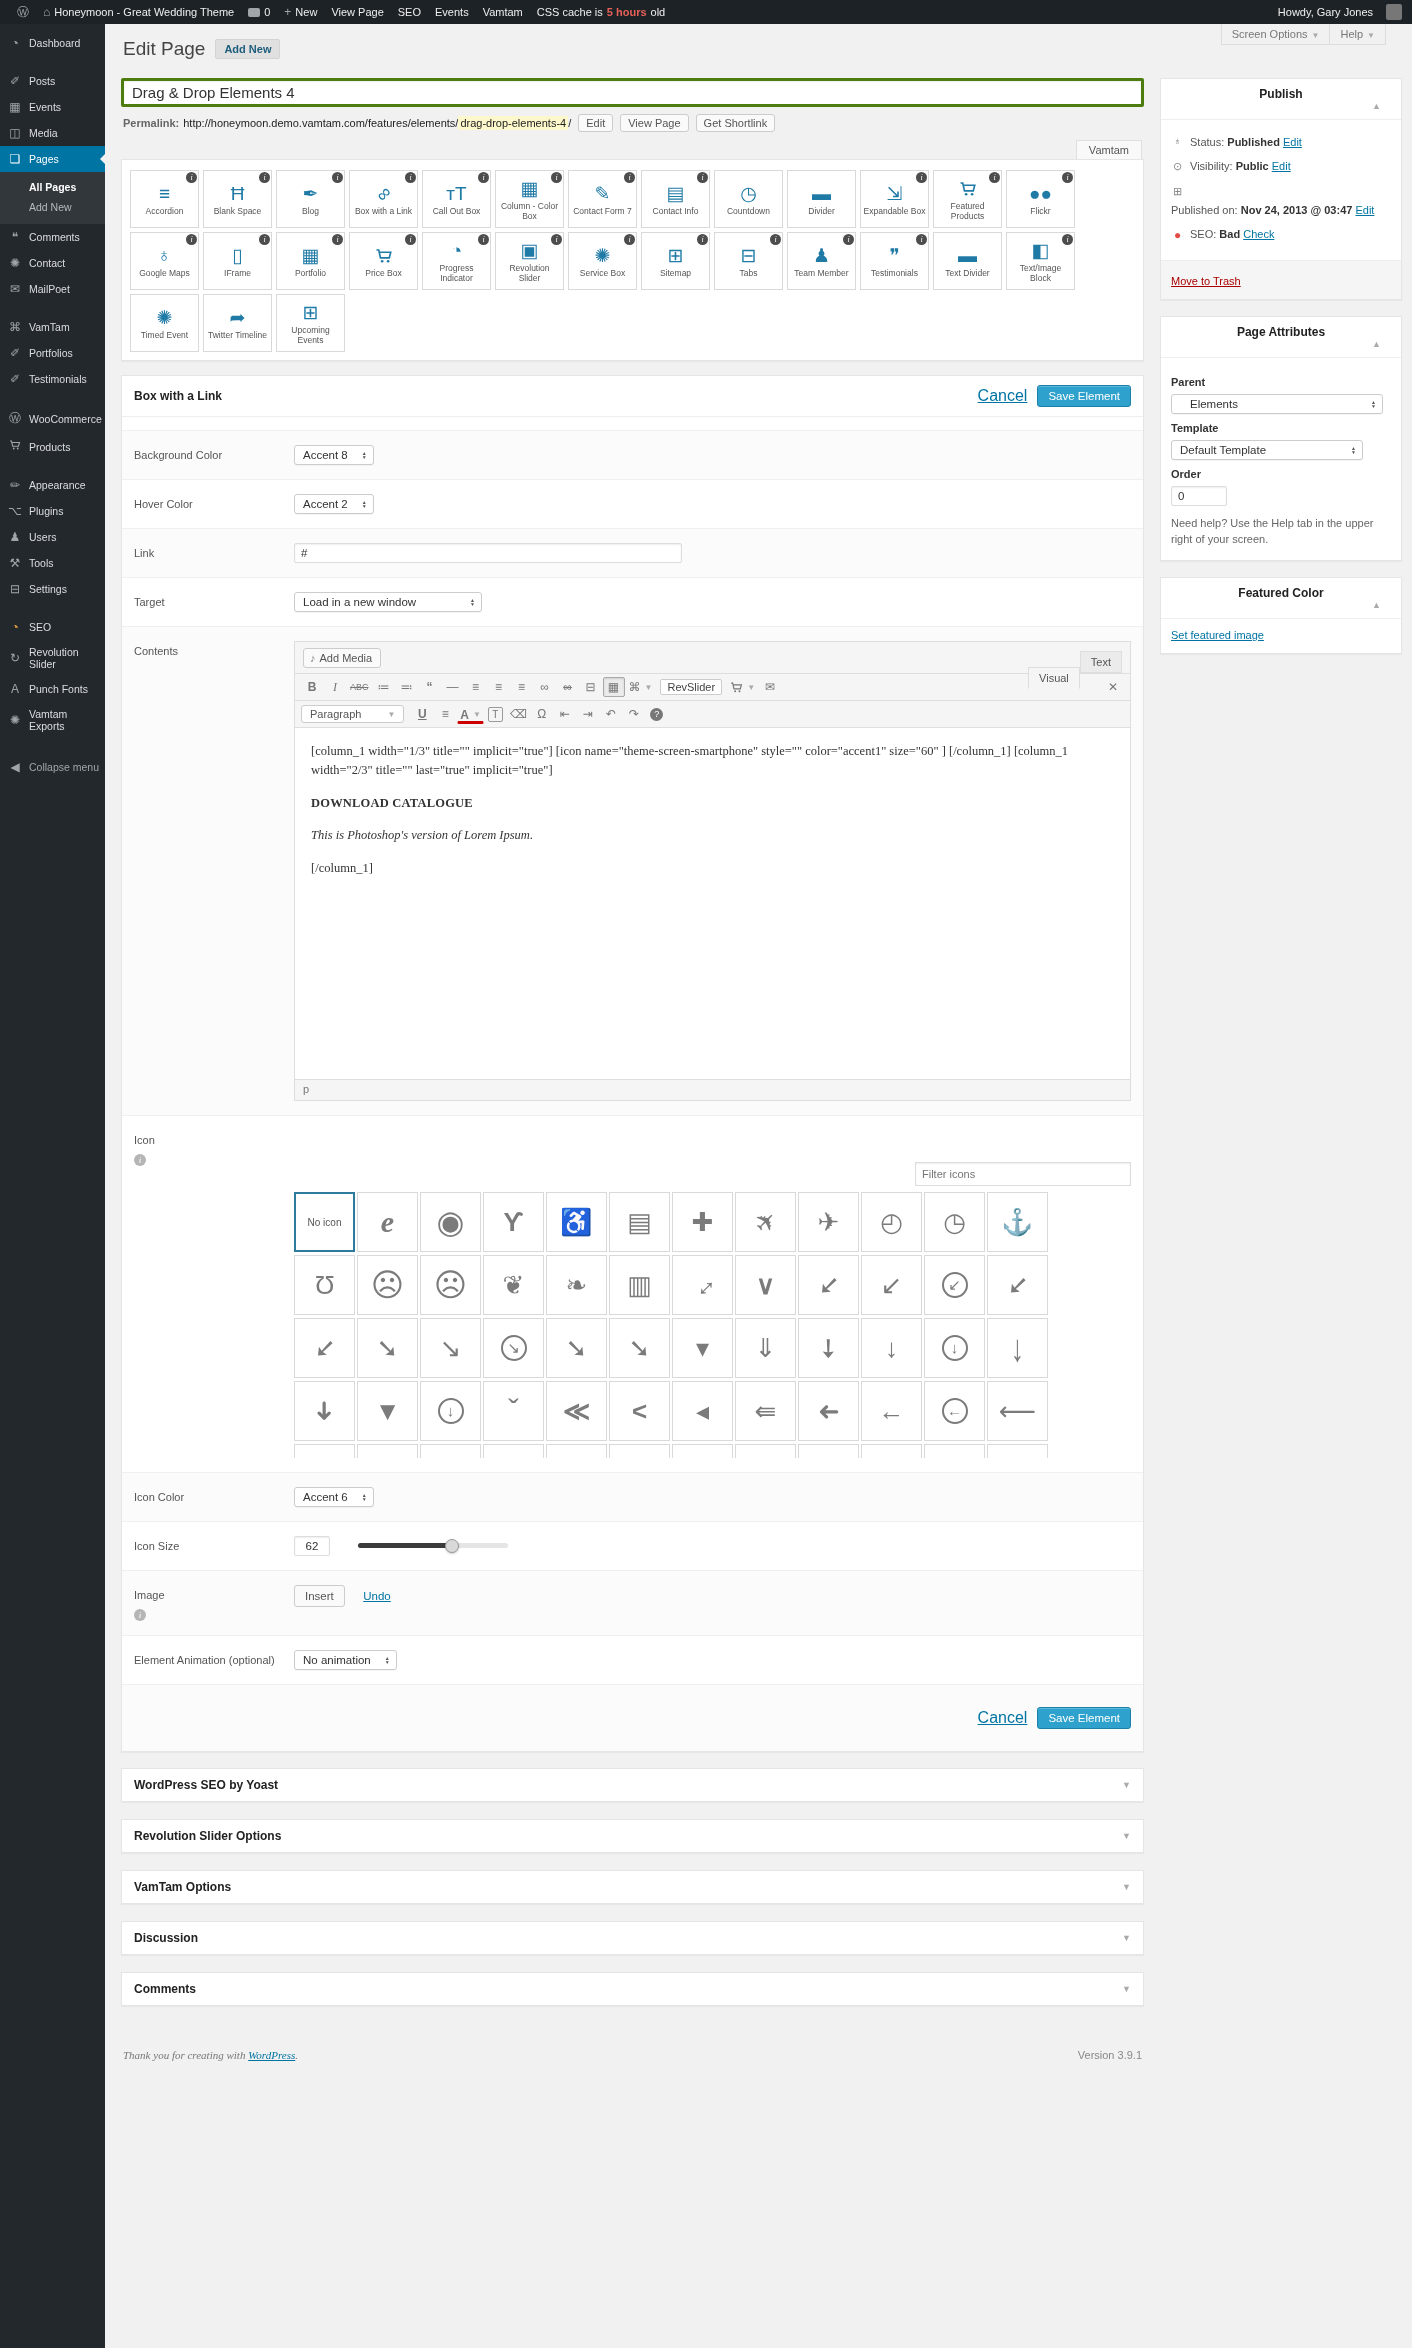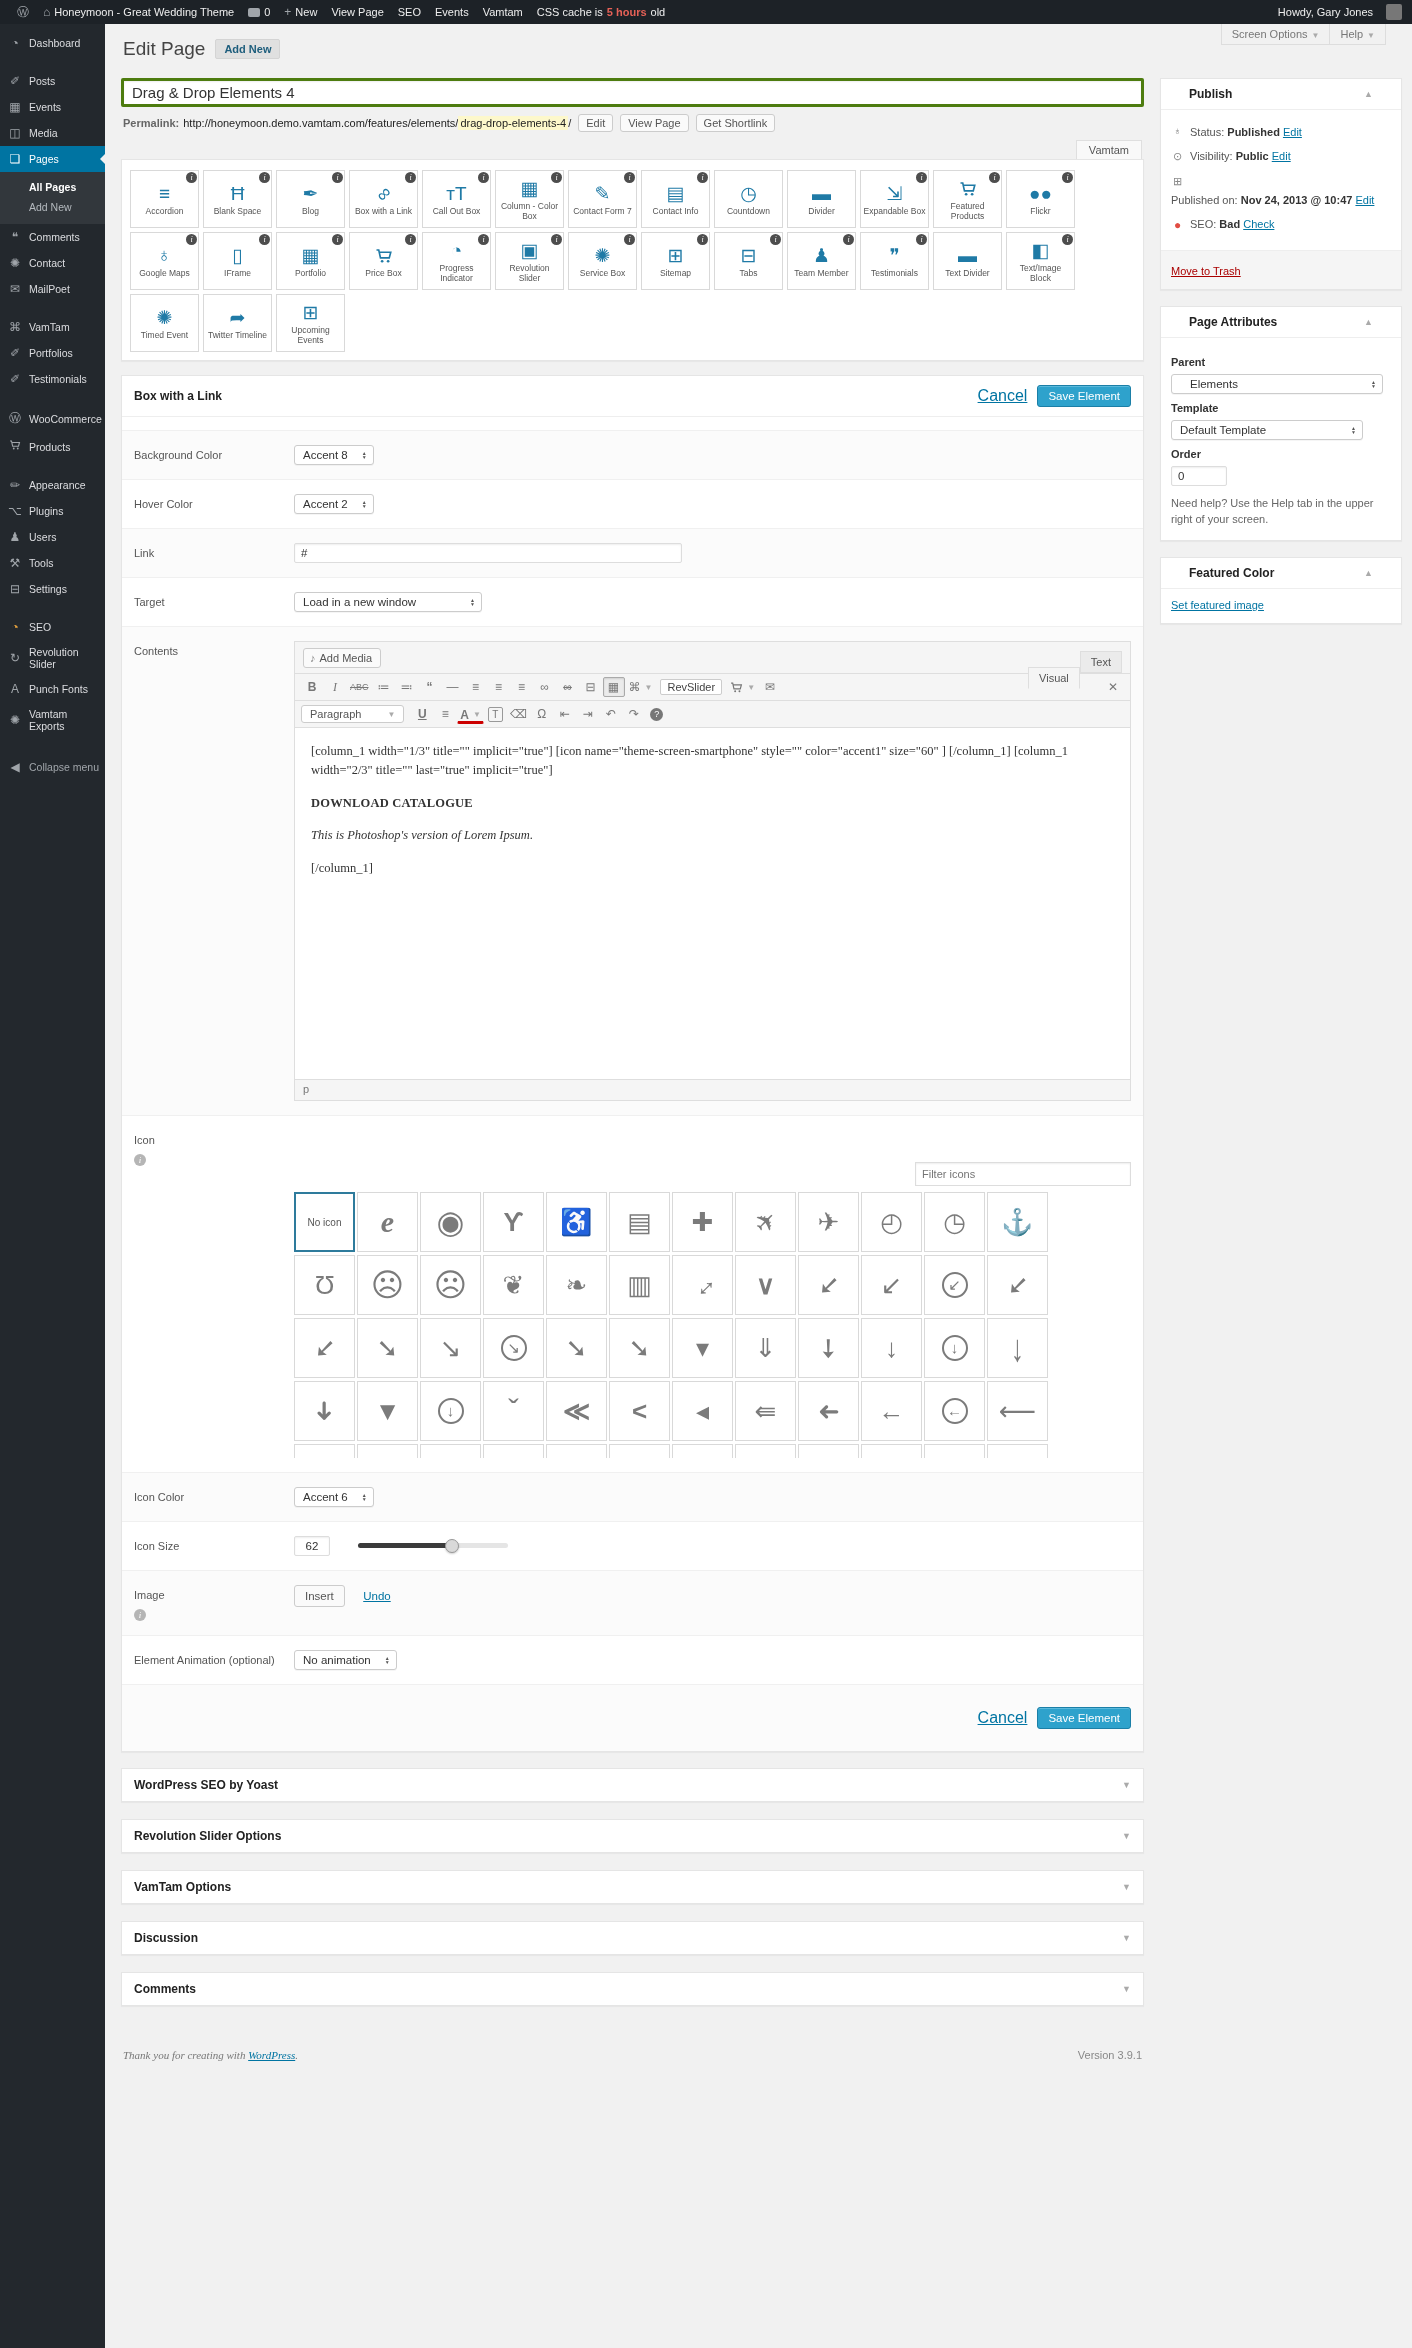--- a/index.html
+++ b/index.html
@@ -151,21 +151,21 @@
   .box-footer { display:flex; justify-content:flex-end; align-items:center; gap:10px; padding:22px 12px; background:#fbfbfb; }
 
   
   .metabox { background:#fff; border:1px solid #e5e5e5; box-shadow:0 1px 1px rgba(0,0,0,.04);
     display:flex; align-items:center; padding:9px 12px; margin-bottom:17px; }
   .metabox .mb-title { font-size:12px; font-weight:bold; color:#222; }
   .mb-toggle { margin-left:auto; color:#aaa; font-size:9px; cursor:pointer; }
 
   
   .sidebox { background:#fff; border:1px solid #e5e5e5; box-shadow:0 1px 1px rgba(0,0,0,.04); margin-bottom:16px; }
-  .sb-header { display:flex; align-items:center; padding:8px 28px; border-bottom:1px solid #eee; }
+  .sb-header { display:flex; align-items:center; padding:8px 20px; border-bottom:1px solid #eee;flex-direction:column; }
   .sb-header .sb-title { font-size:12px; font-weight:bold; color:#222; }
   .sb-body { padding:10px 10px 12px 10px; font-size:11px; color:#555; }
   .pub-row { display:flex; align-items:flex-start; gap:6px; padding:6px 0; flex-wrap:wrap; }
   .pub-icon { width:13px; color:#888; font-size:11px; text-align:center; flex:0 0 13px; display:inline-block; }
   .pub-row b { color:#333; }
   .seo-dot { color:#e14d43; font-size:12px; }
   .sb-footer { background:#f5f5f5; border-top:1px solid #eee; padding:10px; }
   .trash-link { color:#a00; font-size:11px; }
   .pa-label { font-weight:bold; font-size:11px; color:#333; margin:8px 0 6px 0; }
   .help-note { color:#666; font-size:11px; line-height:1.45; margin-top:10px; }
@@ -908,21 +908,21 @@
             <span><span>Status:</span> <b>Published</b>
             <a>Edit</a></span>
           </div>
           <div class="pub-row">
             <span class="pub-icon">⊙</span>
             <span><span>Visibility:</span> <b>Public</b>
             <a>Edit</a></span>
           </div>
           <div class="pub-row">
             <span class="pub-icon">⊞</span>
-            <span><span>Published on:</span> <b>Nov 24, 2013 @ 10:47</b>
+            <span><span>Published on:</span> <b>Nov 24, 2013 @ 03:47</b>
             <a>Edit</a></span>
           </div>
           <div class="pub-row">
             <span class="pub-icon seo-dot">●</span>
             <span><span>SEO:</span> <b>Bad</b>
             <a>Check</a></span>
           </div>
         </div>
         <div class="sb-footer">
           <a class="trash-link">Move to Trash</a>

